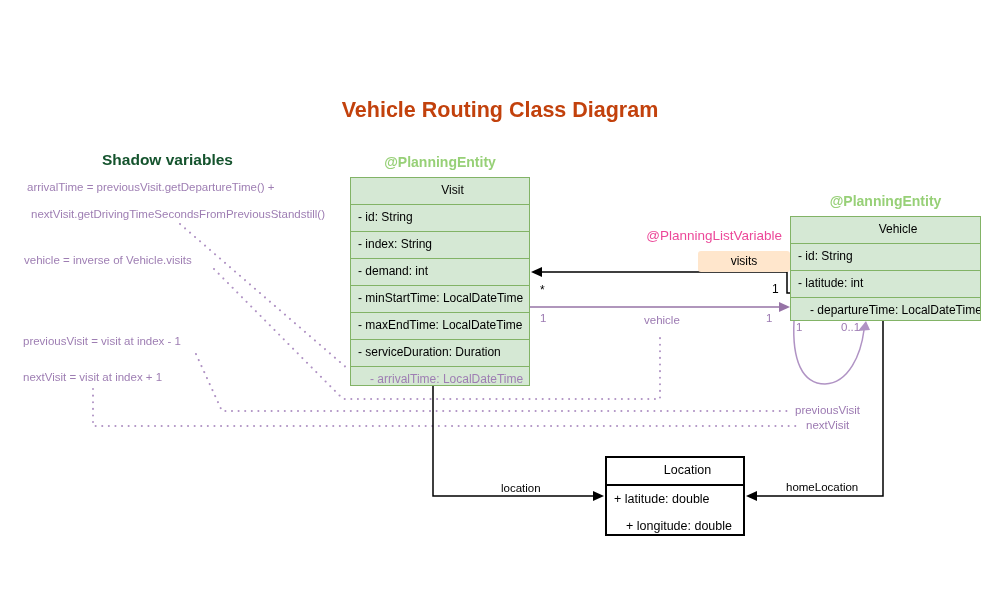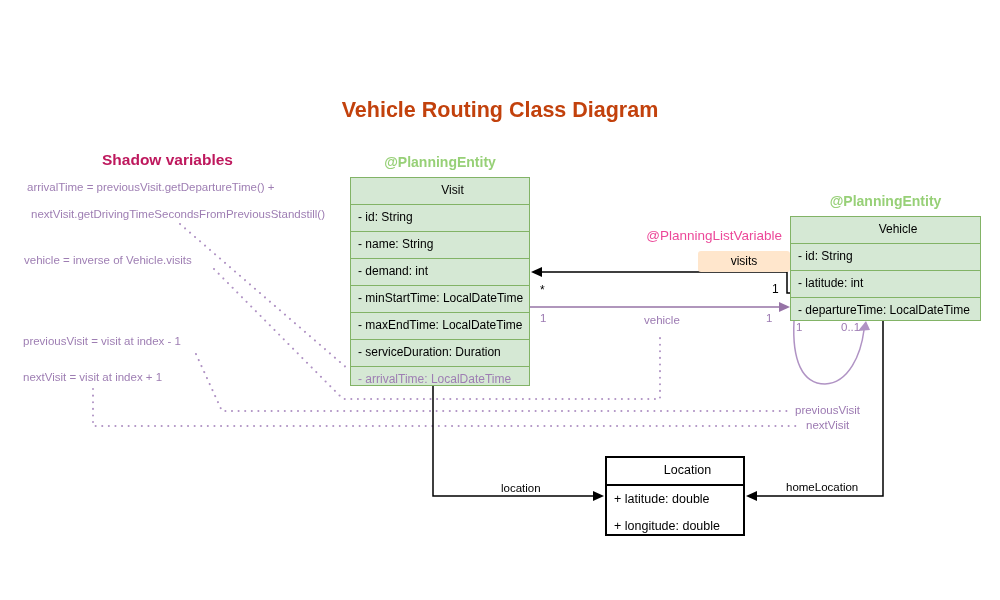--- a/index.html
+++ b/index.html
@@ -5,34 +5,34 @@
   html,body{margin:0;padding:0;background:#ffffff;}
   #canvas{
     position:relative;width:1000px;height:600px;background:#ffffff;overflow:hidden;
     font-family:"Liberation Sans", sans-serif;color:#000;
   }
   .abs{position:absolute;}
   #svg-layer{position:absolute;left:0;top:0;width:1000px;height:600px;}
 
   
   .title{left:0;top:98;width:1000px;top:98px;text-align:center;font-size:21.5px;font-weight:bold;color:#c2410c;}
-  .shadow-heading{left:102px;top:151px;font-size:15.5px;font-weight:bold;color:#be185d;}
+  .shadow-heading{left:102px;top:151px;font-size:15.5px;font-weight:bold;color:#14532d;}
   .annot{font-size:11.5px;color:#9e7eb3;white-space:nowrap;}
   .stereo-green{font-size:14px;font-weight:bold;color:#97d077;text-align:center;}
   .stereo-orange{font-size:13.5px;font-weight:normal;color:#ec4899;text-align:right;}
   .mult{font-size:12px;color:#000;}
   .mult-purple{font-size:11.5px;color:#9c7ab2;}
   .edge-label{font-size:11.5px;color:#000;white-space:nowrap;}
   .edge-label-purple{font-size:11.5px;color:#9c7ab2;white-space:nowrap;}
 
   
   .uml{position:absolute;background:#d5e8d4;border:1px solid #82b366;box-sizing:border-box;font-size:12px;}
   .uml-header{height:26px;line-height:25px;text-align:center;border-bottom:1px solid #82b366;padding-left:25px;}
   .uml-row{height:26px;line-height:25px;padding-left:7px;border-bottom:1px solid #82b366;white-space:nowrap;overflow:hidden;}
-  .uml .uml-row:last-child{border-bottom:none;}
+  .uml .uml-row:last-child{border-bottom:none;margin-left:12px;}
   .shadow-attr{color:#9e7eb3;}
   .uml.plain{background:#ffffff;border:2px solid #000;}
   .uml.plain .uml-header{border-bottom:2px solid #000;font-size:12.5px;}
   .uml.plain .uml-row{border-bottom:none;height:26.5px;line-height:26.5px;font-size:12.5px;}
 
   
   .chip{left:698px;top:251px;width:92px;height:21px;background:#ffe6cc;border-radius:3px;
         text-align:center;line-height:21px;font-size:12px;color:#000;}
 </style>
 </head>
@@ -68,21 +68,21 @@
   <div class="abs annot" style="left:27px;top:181px;">arrivalTime = previousVisit.getDepartureTime() +</div>
   <div class="abs annot" style="left:31px;top:208px;">nextVisit.getDrivingTimeSecondsFromPreviousStandstill()</div>
   <div class="abs annot" style="left:24px;top:254px;">vehicle = inverse of Vehicle.visits</div>
   <div class="abs annot" style="left:23px;top:335px;">previousVisit = visit at index - 1</div>
   <div class="abs annot" style="left:23px;top:371px;">nextVisit = visit at index + 1</div>
 
   <div class="abs stereo-green" style="left:350px;top:154px;width:180px;">@PlanningEntity</div>
   <div class="uml" style="left:350px;top:177px;width:180px;height:209px;">
     <div class="uml-header">Visit</div>
     <div class="uml-row">- id: String</div>
-    <div class="uml-row">- name: String</div>
+    <div class="uml-row">- index: String</div>
     <div class="uml-row">- demand: int</div>
     <div class="uml-row">- minStartTime: LocalDateTime</div>
     <div class="uml-row">- maxEndTime: LocalDateTime</div>
     <div class="uml-row">- serviceDuration: Duration</div>
     <div class="uml-row shadow-attr">- arrivalTime: LocalDateTime</div>
   </div>
 
   <div class="abs stereo-green" style="left:790px;top:193px;width:191px;">@PlanningEntity</div>
   <div class="uml" style="left:790px;top:216px;width:191px;height:105px;">
     <div class="uml-header">Vehicle</div>

